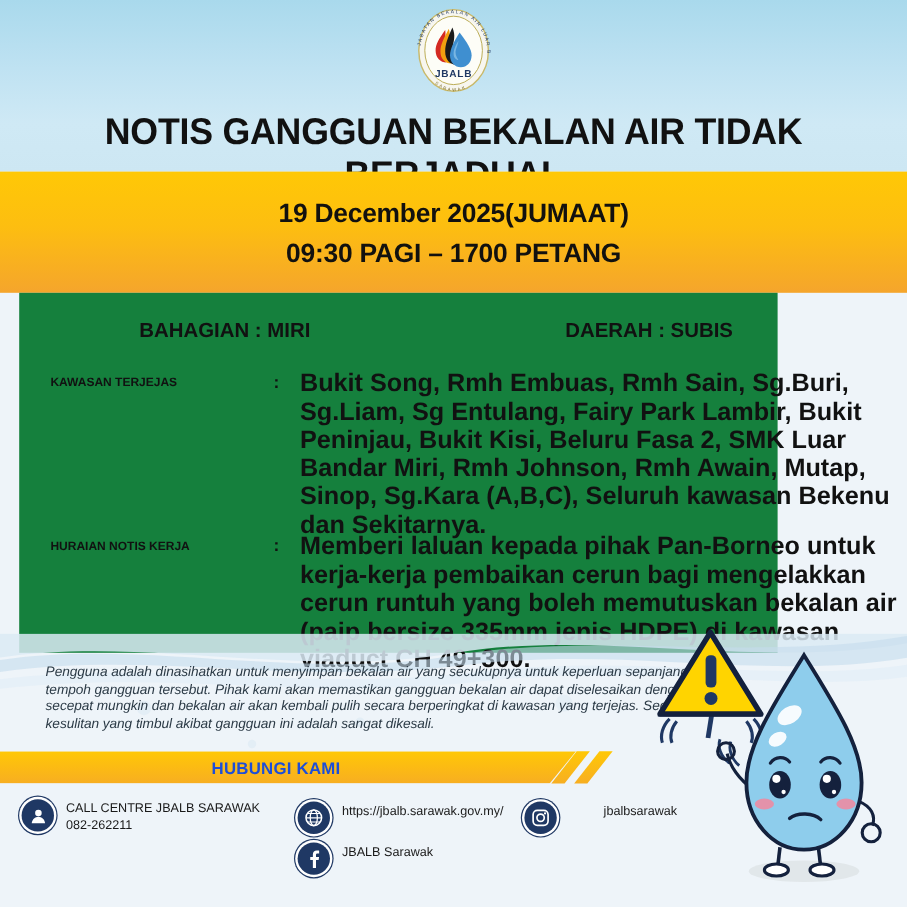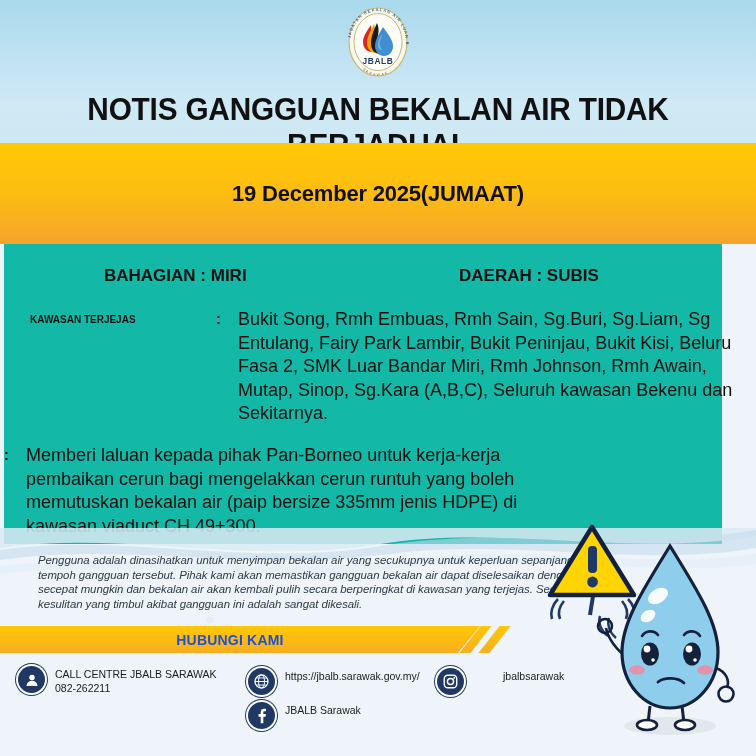--- a/index.html
+++ b/index.html
@@ -42,22 +42,22 @@
     display: flex; flex-direction: column;
     align-items: center; justify-content: center; text-align: center;
   }
   .date-line {
     font-size: 22px; font-weight: bold; color: #12110f;
     line-height: 33px; letter-spacing: -0.2px;
   }
 
   
   .body-area {
-    position: absolute; left: 4px; top: 244px; width: 718px; height: 300px;
-    background: #14b8a6;
+    position: absolute; left: 16px; top: 244px; width: 632px; height: 300px;
+    background: #15803d;
   }
   .loc-row {
     position: absolute; left: 0; top: 22px; width: 756px;
     display: flex; font-size: 17px; font-weight: bold; color: #111;
   }
   .loc-bahagian { position: absolute; left: 100px; }
   .loc-daerah   { position: absolute; left: 455px; }
 
   .info-block {
     position: absolute; width: 756px;
@@ -70,21 +70,21 @@
     font-size: 10px; font-weight: bold; color: #111;
     line-height: 23px; white-space: nowrap;
   }
   .info-colon {
     width: 22px;
     font-size: 14.5px; font-weight: bold; color: #111;
     line-height: 23px;
   }
   .info-value {
     width: 500px;
-    font-size: 18px; font-weight: normal; color: #111;
+    font-size: 21px; font-weight: bold; color: #111;
     line-height: 23.6px;
   }
 
   
   .wave-zone {
     position: absolute; left: 0; top: 528px; width: 756px; height: 110px;
     overflow: hidden;
   }
   .disclaimer {
     position: absolute; left: 22px; top: 553px; width: 545px;
@@ -163,36 +163,38 @@
         <path d="M40,30 C37,35 36,38 36,41 C36,44 38,46 40,46 C38,43 37,40 38,37 C39,34 40,32 40,30 Z" fill="#8dc3e8" opacity="0.75"></path>
         <text x="36" y="60" text-anchor="middle" font-size="8.4" font-weight="bold" fill="#1f3864" font-family="Liberation Sans, sans-serif" letter-spacing="0.6">JBALB</text>
       </svg>
     </div>
 
     <div class="page-title">NOTIS GANGGUAN BEKALAN AIR TIDAK BERJADUAL</div>
   </div>
 
   <div class="date-band">
     <div class="date-line">19 December 2025(JUMAAT)</div>
+    <div class="date-line">09:30 PAGI – 1700 PETANG</div>
   </div>
 
   <div class="body-area">
 
     <div class="loc-row">
       <span class="loc-bahagian">BAHAGIAN  :  MIRI</span>
       <span class="loc-daerah">DAERAH : SUBIS</span>
     </div>
 
     <div class="info-block areas">
       <div class="info-label">KAWASAN TERJEJAS</div>
       <div class="info-colon">:</div>
       <div class="info-value">Bukit Song, Rmh Embuas, Rmh Sain, Sg.Buri, Sg.Liam, Sg Entulang, Fairy Park Lambir, Bukit Peninjau, Bukit Kisi, Beluru Fasa 2, SMK Luar Bandar Miri, Rmh Johnson, Rmh Awain, Mutap, Sinop, Sg.Kara (A,B,C), Seluruh kawasan Bekenu dan Sekitarnya.</div>
     </div>
 
     <div class="info-block works">
+      <div class="info-label">HURAIAN NOTIS KERJA</div>
       <div class="info-colon">:</div>
       <div class="info-value">Memberi laluan kepada pihak Pan-Borneo untuk kerja-kerja pembaikan cerun bagi mengelakkan cerun runtuh yang boleh memutuskan bekalan air (paip bersize 335mm jenis HDPE) di kawasan viaduct CH 49+300.</div>
     </div>
   </div>
 
   <div class="wave-zone">
     <svg viewBox="0 0 756 110" width="756" height="110" preserveAspectRatio="none">
       <path d="M0,20 C120,2 250,38 380,16 C500,-4 630,30 756,8 L756,0 L0,0 Z" fill="#dbeaf4" opacity="0.85"></path>
       <path d="M0,32 C130,14 240,44 390,26 C520,10 640,40 756,20 L756,2 C630,24 500,-2 380,18 C250,40 120,4 0,22 Z" fill="#c5dcec" opacity="0.6"></path>
       <path d="M0,46 C140,30 260,56 400,40 C540,24 660,50 756,36 L756,26 C650,42 530,16 398,32 C258,49 140,22 0,38 Z" fill="#e4eff7" opacity="0.8"></path>

